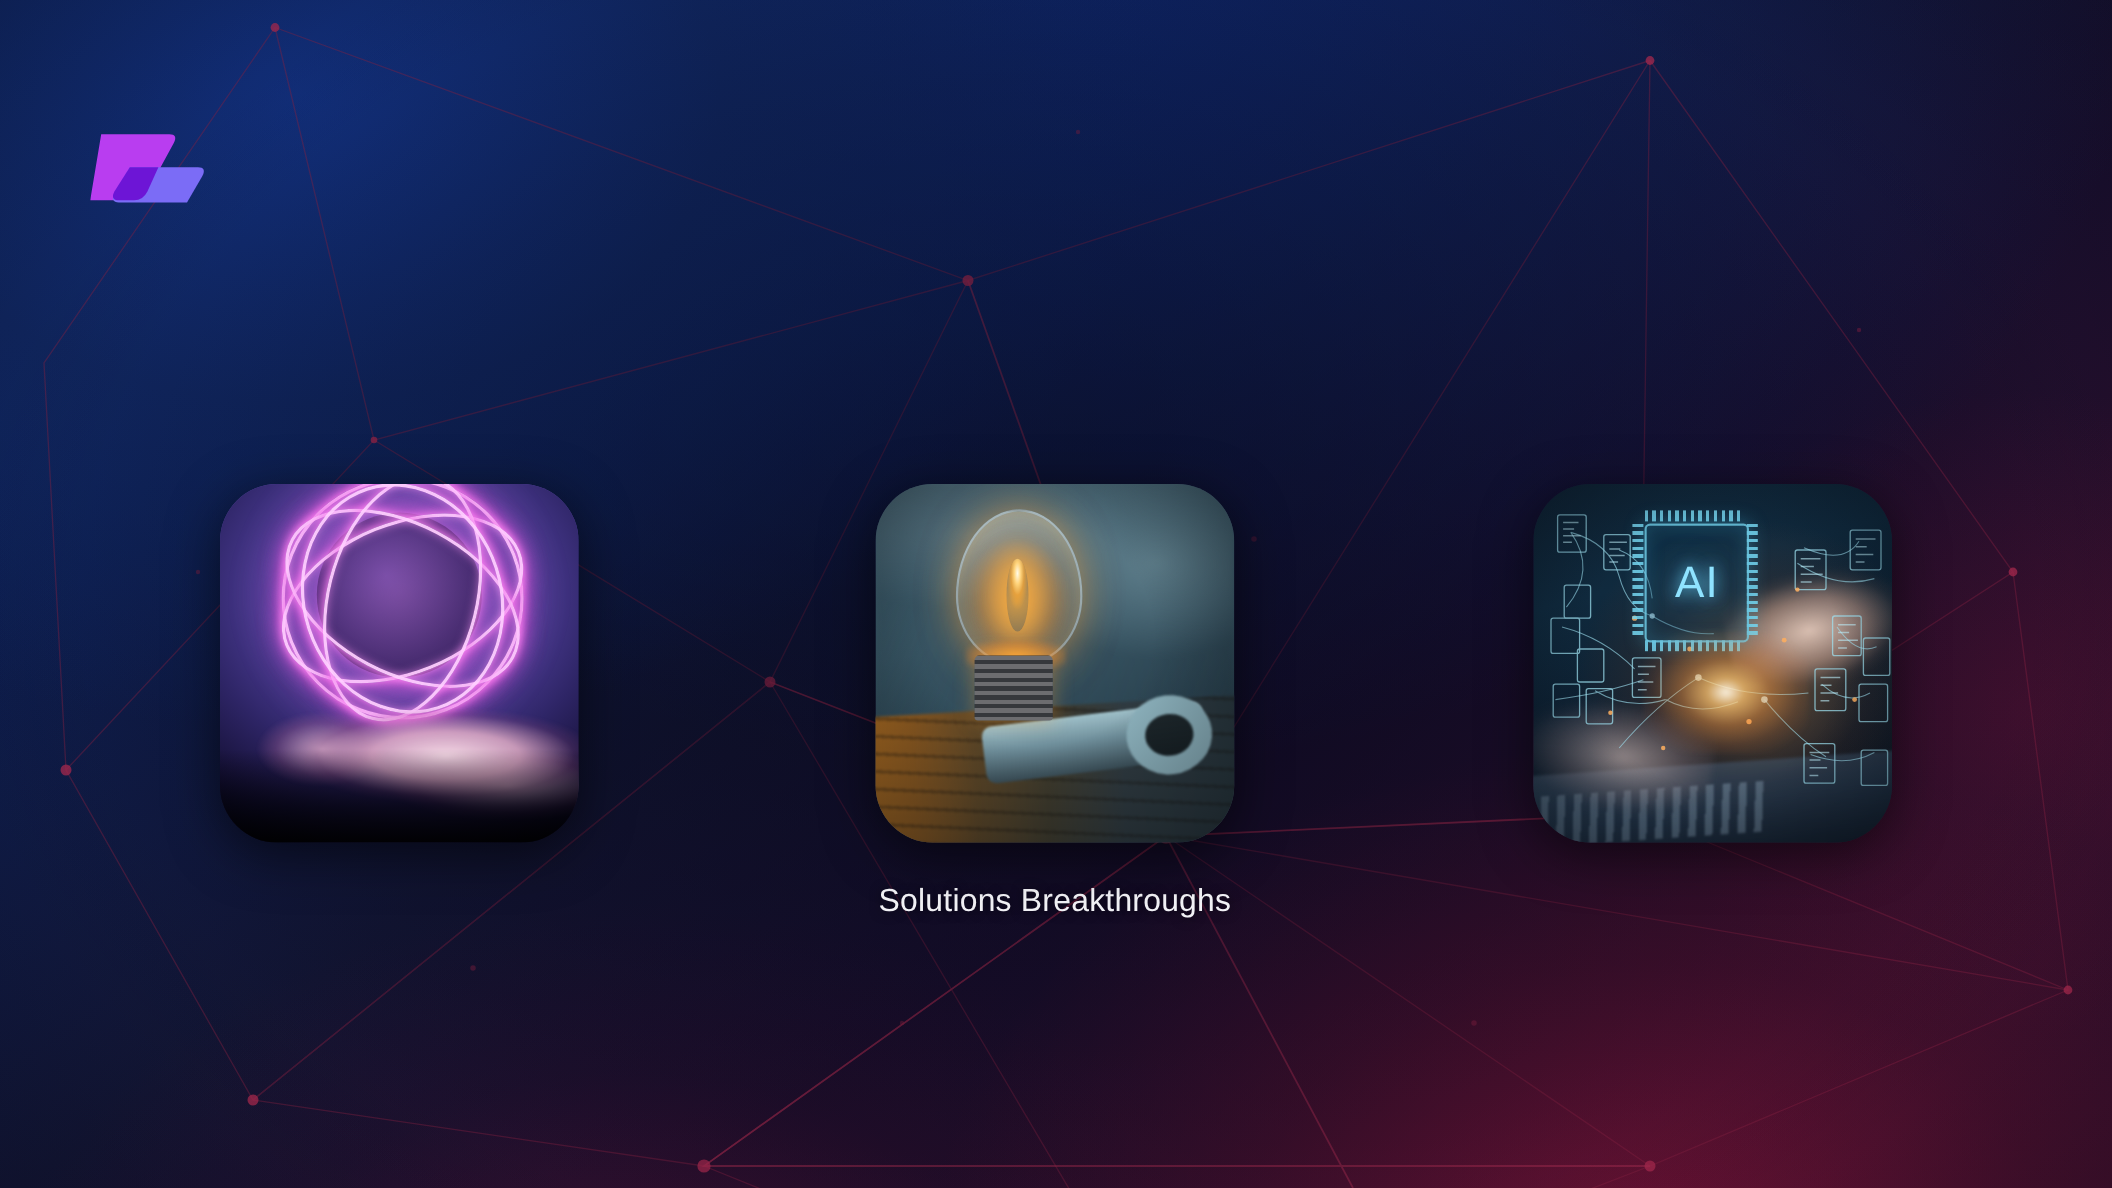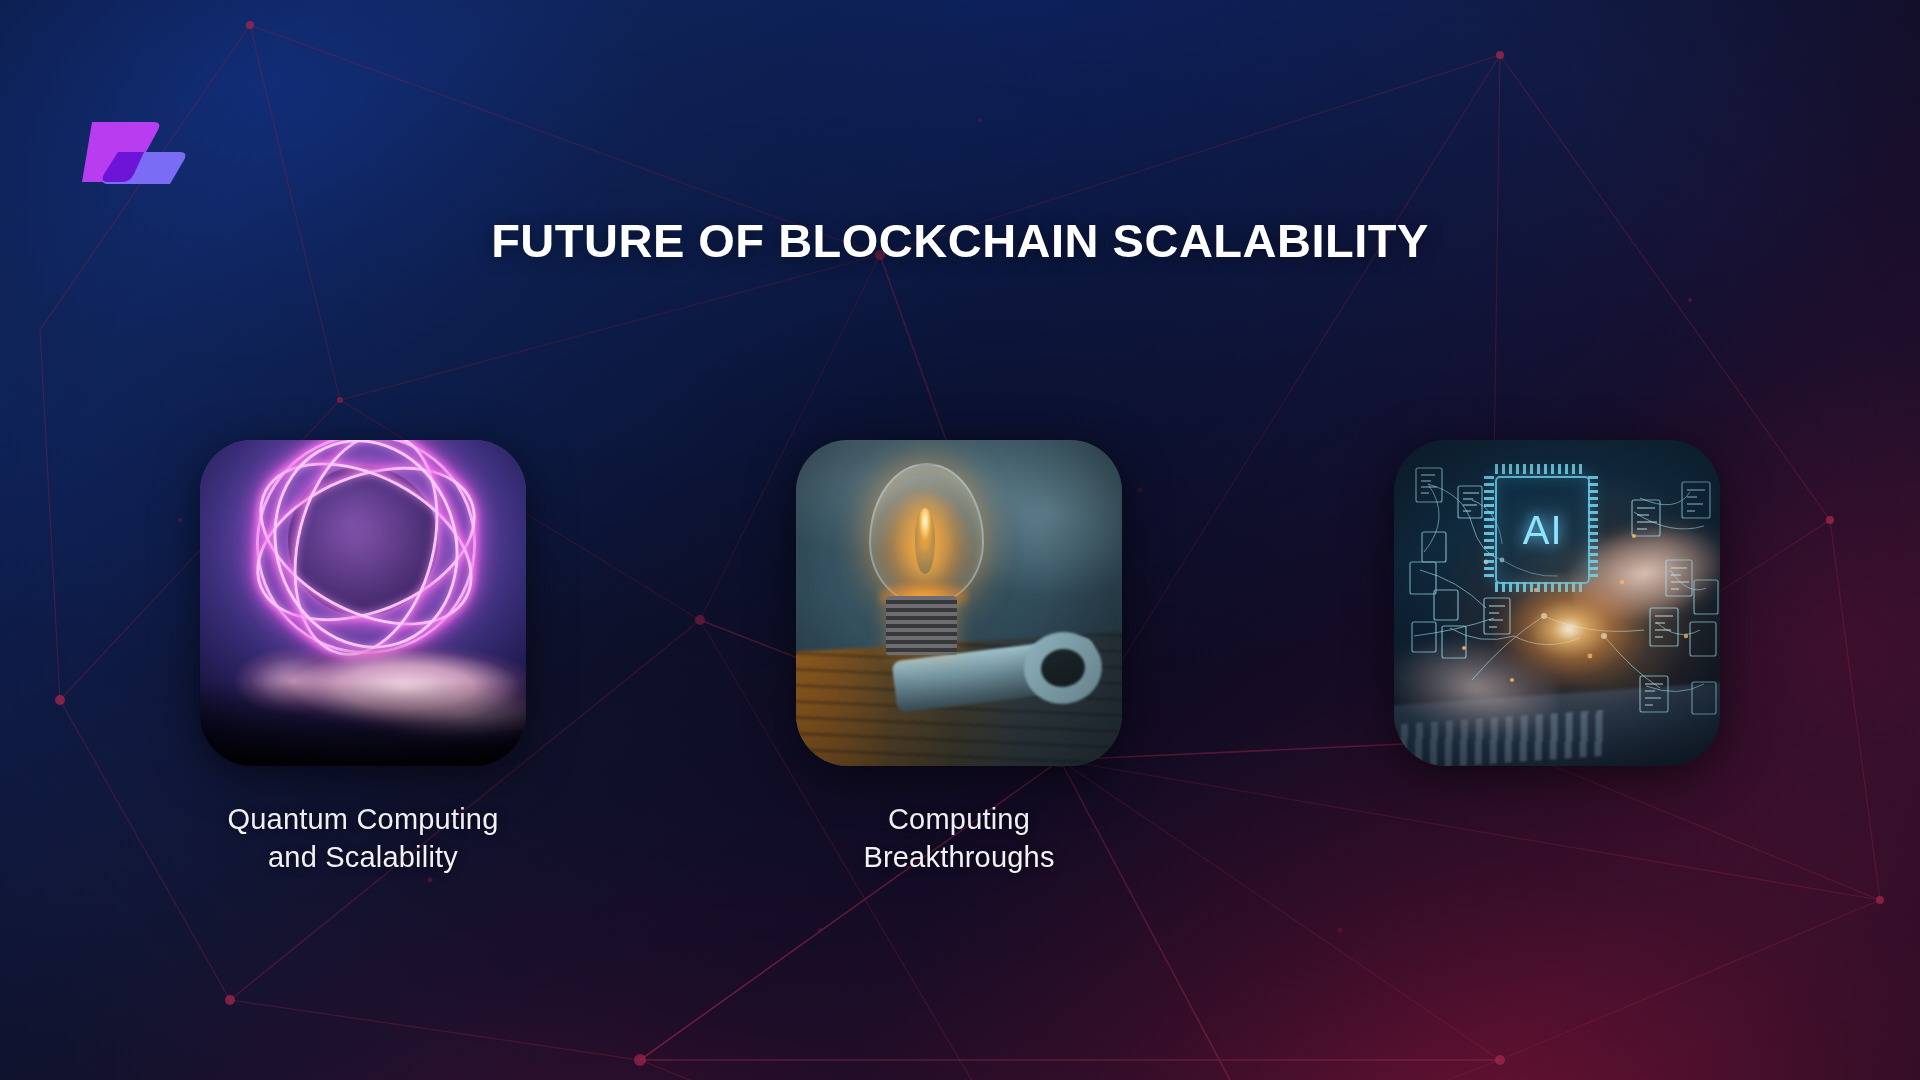--- a/index.html
+++ b/index.html
@@ -395,56 +395,53 @@
   <div class="bg-darkvig"></div>
 
   <div class="logo">
     <svg viewBox="0 0 108 72" aria-hidden="true">
       <path d="M10,6 L72,6 Q80,6 76,14 L52,58 Q48,66 40,66 L0,66 Z" fill="#b93df0"></path>
       <path d="M36,36 L98,36 Q106,36 102,44 L88,68 L26,68 Q18,68 22,60 Z" fill="#7b6cf6"></path>
       <path d="M36,36 L62,36 L52,58 Q48,66 40,66 L26,66 Q18,66 22,58 Z" fill="#6d15d6"></path>
     </svg>
   </div>
 
-  <h1 class="title">FUTURE OF BLOCKCHAIN SCALABILITY</h1>
 
   <div class="cards">
 
     <div class="card card-1">
       <div class="thumb">
         <div class="q-bg"></div>
         <div class="q-glow"></div>
         <div class="q-dark"></div>
         <div class="q-ring q-r1"></div>
         <div class="q-ring q-r2"></div>
         <div class="q-ring q-r3"></div>
         <div class="q-ring q-r4"></div>
         <div class="q-ring q-r5"></div>
         <div class="q-hand"></div>
         <div class="q-handshadow"></div>
       </div>
-      <div class="caption">Quantum Computing
-and Scalability</div>
     </div>
 
     <div class="card card-2">
       <div class="thumb">
         <div class="b-bg"></div>
         <div class="b-blur"></div>
         <div class="b-wood"></div>
         <div class="b-woodlines"></div>
         <div class="b-wrench"></div>
         <div class="b-wrench-ring"></div>
         <div class="b-bulbglass"></div>
         <div class="b-filament"></div>
         <div class="b-socketglow"></div>
         <div class="b-socket"></div>
         <div class="b-vig"></div>
       </div>
-      <div class="caption">Computing Breakthroughs</div>
+      <div class="caption">Solutions Breakthroughs</div>
     </div>
 
     <div class="card card-3">
       <div class="thumb">
         <div class="a-bg"></div>
         <div class="a-laptop"></div>
         <div class="a-keys"></div>
         <div class="a-hand-l"></div>
         <div class="a-hand-r"></div>
 

